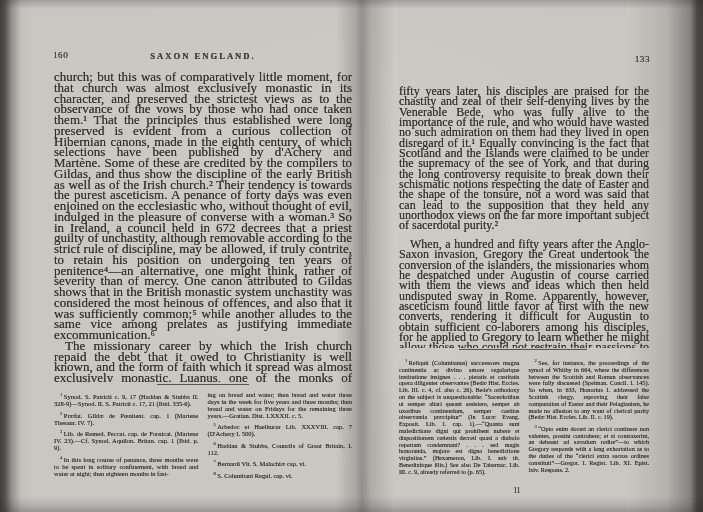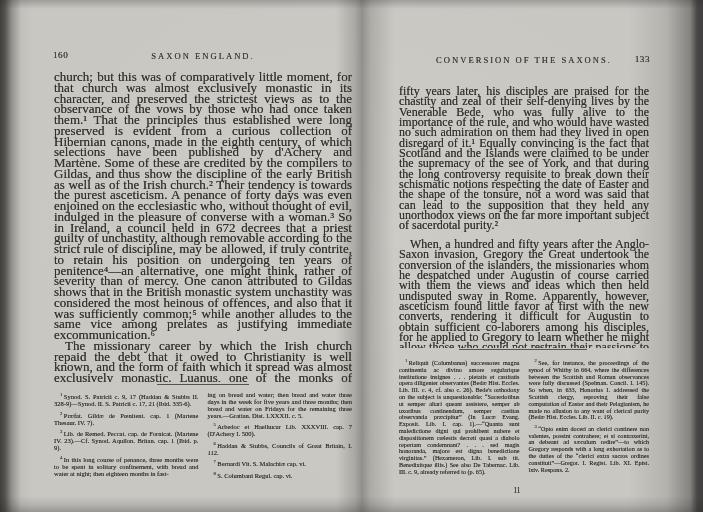--- a/index.html
+++ b/index.html
@@ -19,21 +19,21 @@
       linear-gradient(90deg, rgba(0,0,0,0) 336px, rgba(86,84,80,.28) 355px, rgba(62,60,57,.40) 362px, rgba(86,84,80,.24) 371px, rgba(0,0,0,0) 394px),
       radial-gradient(ellipse at 50% 45%, rgba(214,212,207,.35) 0%, rgba(0,0,0,0) 70%);
   }
   .page { position:absolute; z-index:1; color:#34322e; text-shadow:0 0 0.5px rgba(52,50,46,.75); }
   .page-left  { left:54px;  top:50px; width:298px; height:456px; }
   .page-right { left:399px; top:54px; width:250px; height:450px; }
 
   .pg-header { position:relative; height:13px; font-size:8.6px; letter-spacing:2px; color:#3d3b37; white-space:nowrap; }
   .pgnum-left  { position:absolute; left:-1px; top:0; letter-spacing:.5px; font-size:9.2px; }
   .pgnum-right { position:absolute; right:-1px; top:0; letter-spacing:.5px; font-size:9.2px; }
-  .running-head { position:absolute; left:0; right:0; top:1px; text-align:center; }
+  .running-head { position:absolute; left:0; right:0; top:1px; text-align:center;font-weight:bold; }
 
   .body { position:absolute; left:0; right:0; overflow:hidden; text-align:justify; }
   .page-left  .body { top:22px;  height:310px; font-size:13px; line-height:10.75px; }
   .page-right .body { top:32px;  height:262px; font-size:12px; line-height:10.35px; }
   .para { margin:0; }
   .para-indent { text-indent:11px; }
   .page-right .para + .para { margin-top:8px; }
 
   .fn-rule { position:absolute; border-top:1px solid #56544f; height:0; }
   .page-left  .fn-rule { top:334px; left:103px; width:92px; }
@@ -76,21 +76,20 @@
       <p class="fn"><sup>5</sup><span>Arbedoc et Haelhucar Lib. XXXVIII. cap. 7 (D'Achery I. 500).</span></p>
       <p class="fn"><sup>6</sup><span>Haddan &amp; Stubbs, Councils of Great Britain, I. 112.</span></p>
       <p class="fn"><sup>7</sup><span>Bernardi Vit. S. Malachiæ cap. vi.</span></p>
       <p class="fn"><sup>8</sup><span>S. Columbani Regul. cap. vi.</span></p>
     </div>
   </div>
 </div>
 
 <div class="page page-right">
   <div class="pg-header">
-    <span class="running-head">CONVERSION OF THE SAXONS.</span>
     <span class="pgnum-right">133</span>
   </div>
   <div class="body">
     <p class="para">fifty years later, his disciples are praised for the chastity and zeal of their self-denying lives by the Venerable Bede, who was fully alive to the importance of the rule, and who would have wasted no such admiration on them had they lived in open disregard of it.¹ Equally convincing is the fact that Scotland and the Islands were claimed to be under the supremacy of the see of York, and that during the long controversy requisite to break down their schismatic notions respecting the date of Easter and the shape of the tonsure, not a word was said that can lead to the supposition that they held any unorthodox views on the far more important subject of sacerdotal purity.²</p>
     <p class="para para-indent">When, a hundred and fifty years after the Anglo-Saxon invasion, Gregory the Great undertook the conversion of the islanders, the missionaries whom he despatched under Augustin of course carried with them the views and ideas which then held undisputed sway in Rome. Apparently, however, asceticism found little favor at first with the new converts, rendering it difficult for Augustin to obtain sufficient co-laborers among his disciples, for he applied to Gregory to learn whether he might allow those who could not restrain their passions to marry and yet remain in the ministry. To this Gregory replied evasively, stating, what Augustin already knew, that the lower grades might marry, but making no reference whatever to the higher orders.³ He apparently did not wish to assume the responsibility of relaxing the rule, while willing perhaps to connive at its</p>
   </div>
   <div class="fn-rule"></div>
   <div class="fn-cols">
     <div class="fn-col">
       <p class="fn"><sup>1</sup><span>Reliquit (Columbanus) successores magna continentia ac divino amore regularique institutione insignes . . . pietatis et castitatis opera diligenter observantes (Bedæ Hist. Eccles. Lib. III. c. 4, cf. also c. 26). Bede's orthodoxy on the subject is unquestionable: “Sacerdotibus ut semper altari queant assistere, semper ab uxoribus continendum, semper castitas observanda præcipitur” (In Lucæ Evang. Exposit. Lib. I. cap. 1).—“Quanta sunt maledictione digni qui prohibent nubere et dispositionem cœlestis decreti quasi a diabolo repertam condemnant? . . . sed magis honoranda, majore est digna benedictione virginitas.” (Hexameron, Lib. I. sub tit. Benedixitque illis.) See also De Tabernac. Lib. III. c. 9, already referred to (p. 65).</span></p>

